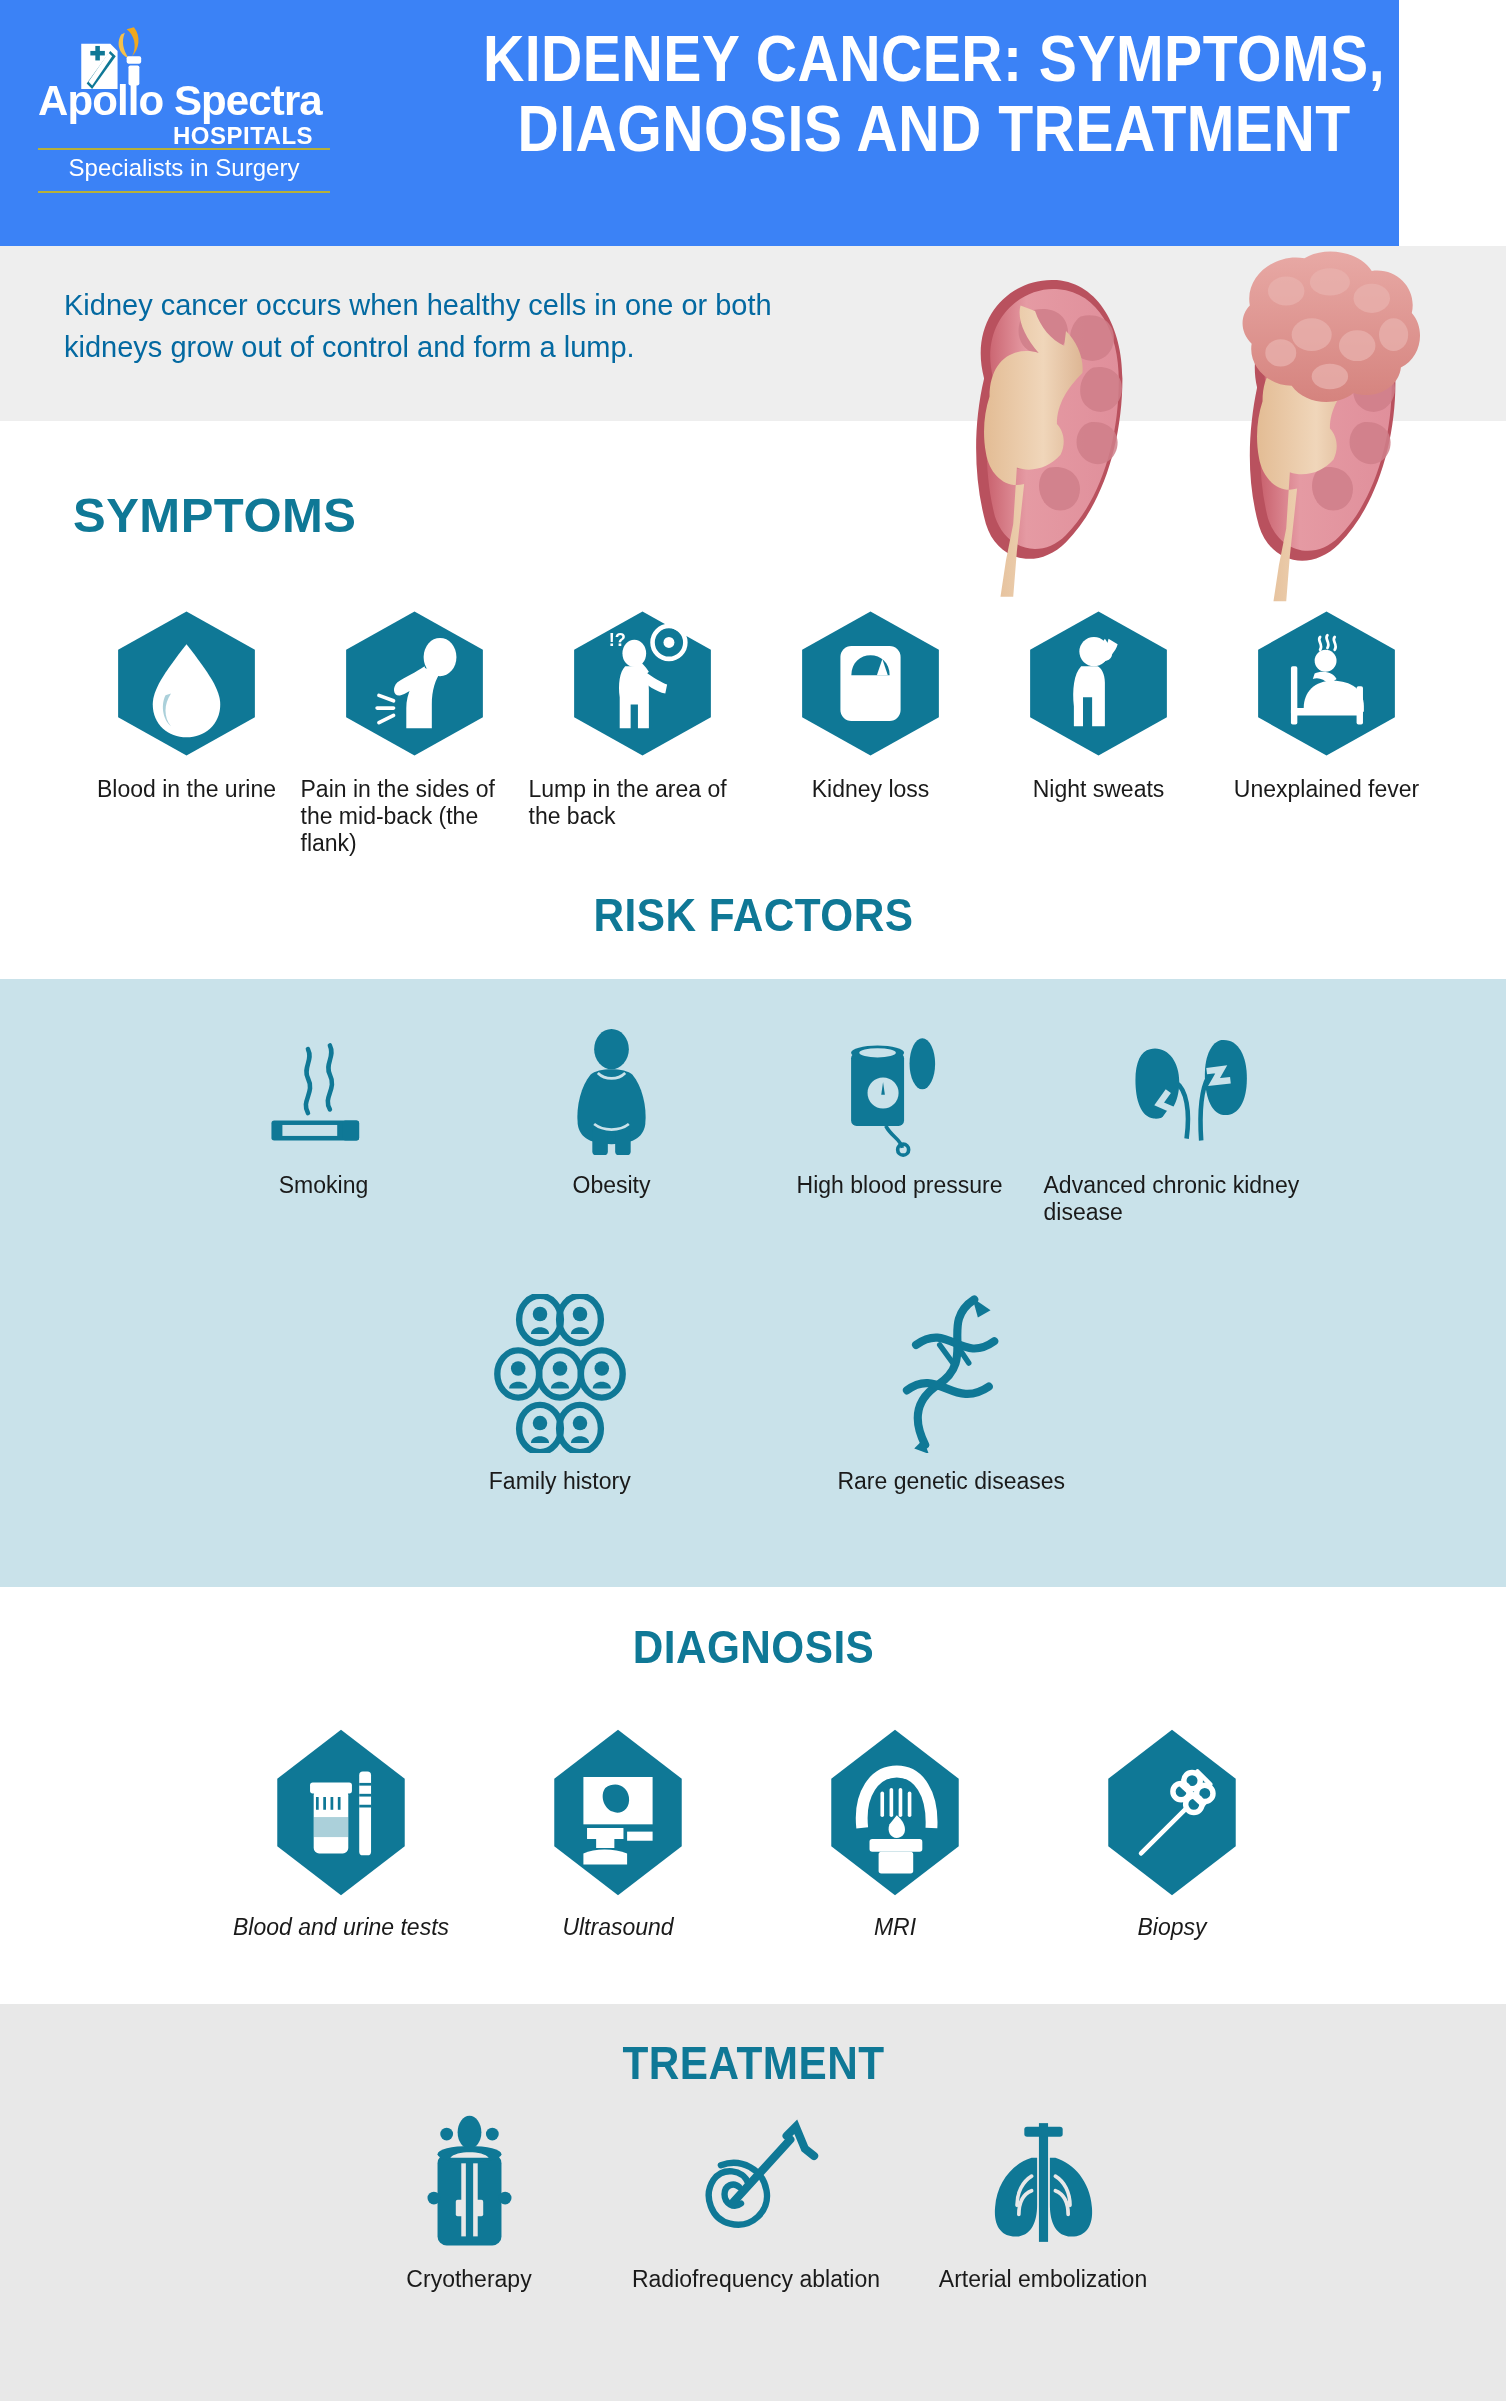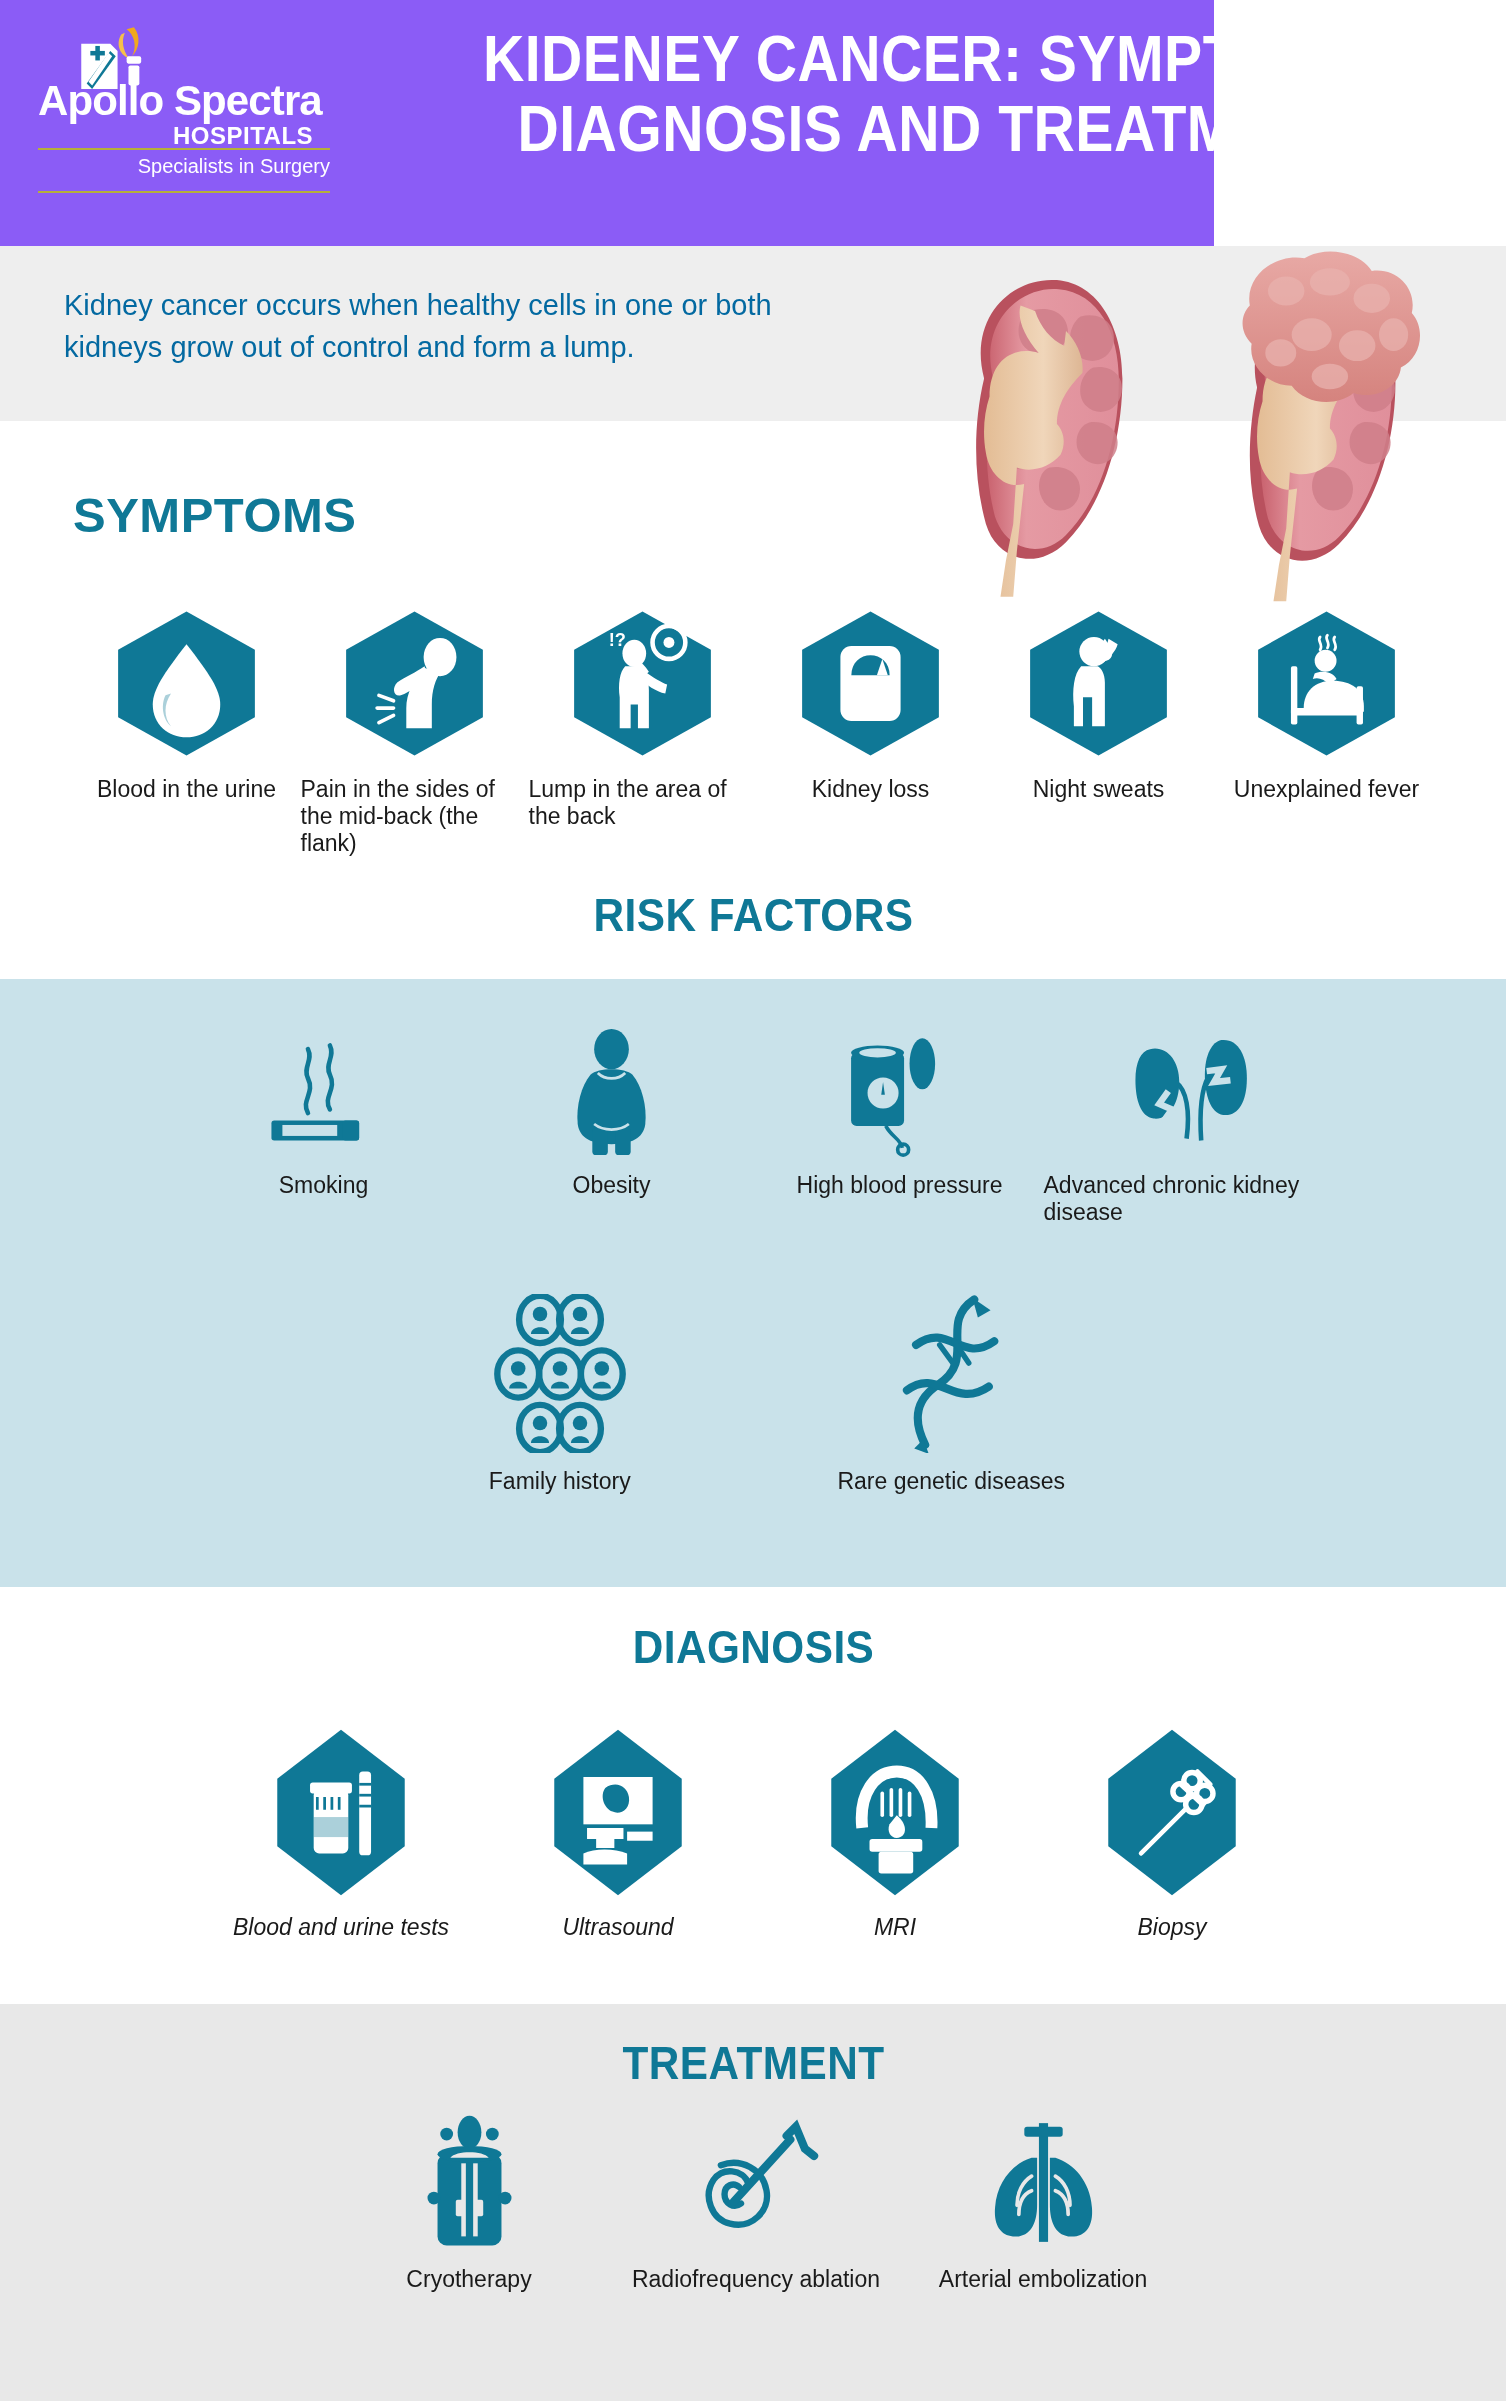--- a/index.html
+++ b/index.html
@@ -6,41 +6,41 @@
   html,body { width:1507px; }
   body {
     font-family: "Liberation Sans", sans-serif;
     background:#ffffff;
     width:1507px; height:2401px;
     position:relative; overflow:hidden;
     color:#1a1a1a;
   }
   
   .header {
-    position:absolute; left:0; top:0; width:1214px; height:246px;
-    background:#8b5cf6;
+    position:absolute; left:0; top:0; width:1399px; height:246px;
+    background:#3b82f6;
   }
   .logo {
     position:absolute; left:38px; top:27px; width:292px; height:169px;
     color:#ffffff;
   }
   .logo-mark { position:absolute; left:36px; top:0px; width:118px; height:66px; }
   .logo-name {
     position:absolute; left:0; top:53px; width:292px;
     font-size:42px; font-weight:bold; letter-spacing:-0.9px;
     color:#ffffff; line-height:1;
   }
   .logo-hosp {
     position:absolute; left:135px; top:95px;
     font-size:24px; font-weight:bold; letter-spacing:0.5px; color:#ffffff;
   }
   .logo-rule { position:absolute; left:0px; width:292px; height:1.8px; background:#b5b03a; }
   .logo-tag {
-    position:absolute; left:0px; top:128px; width:292px; text-align:right;
-    font-size:20px; color:#ffffff; line-height:1.1;
+    position:absolute; left:0px; top:128px; width:292px; text-align:center;
+    font-size:24px; color:#ffffff; line-height:1.1;
   }
   .title {
     position:absolute; left:392px; top:24px; width:1084px;
     text-align:center; color:#ffffff;
     font-size:65px; font-weight:bold; line-height:1.08;
     letter-spacing:0.5px;
     font-family:"Liberation Sans Narrow","Liberation Sans",sans-serif;
     transform:scaleX(0.88); transform-origin:center top;
   }
   

